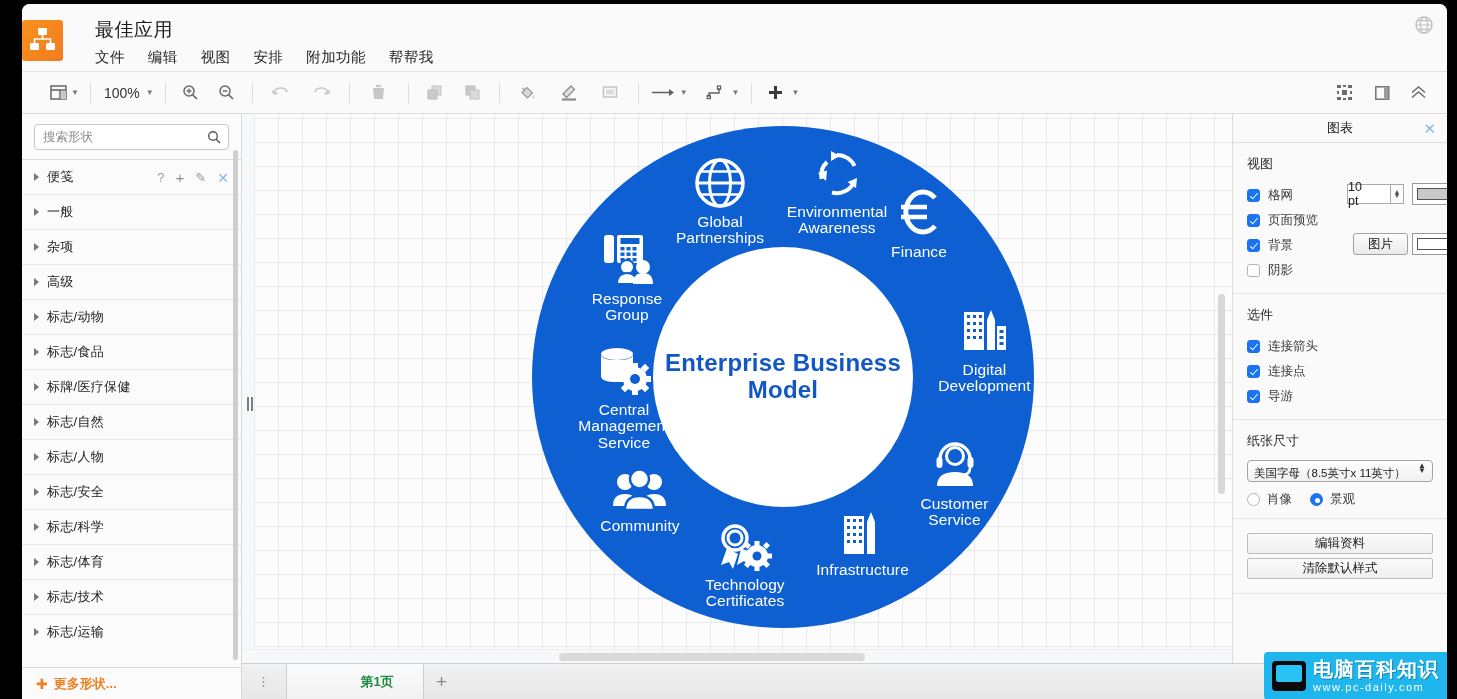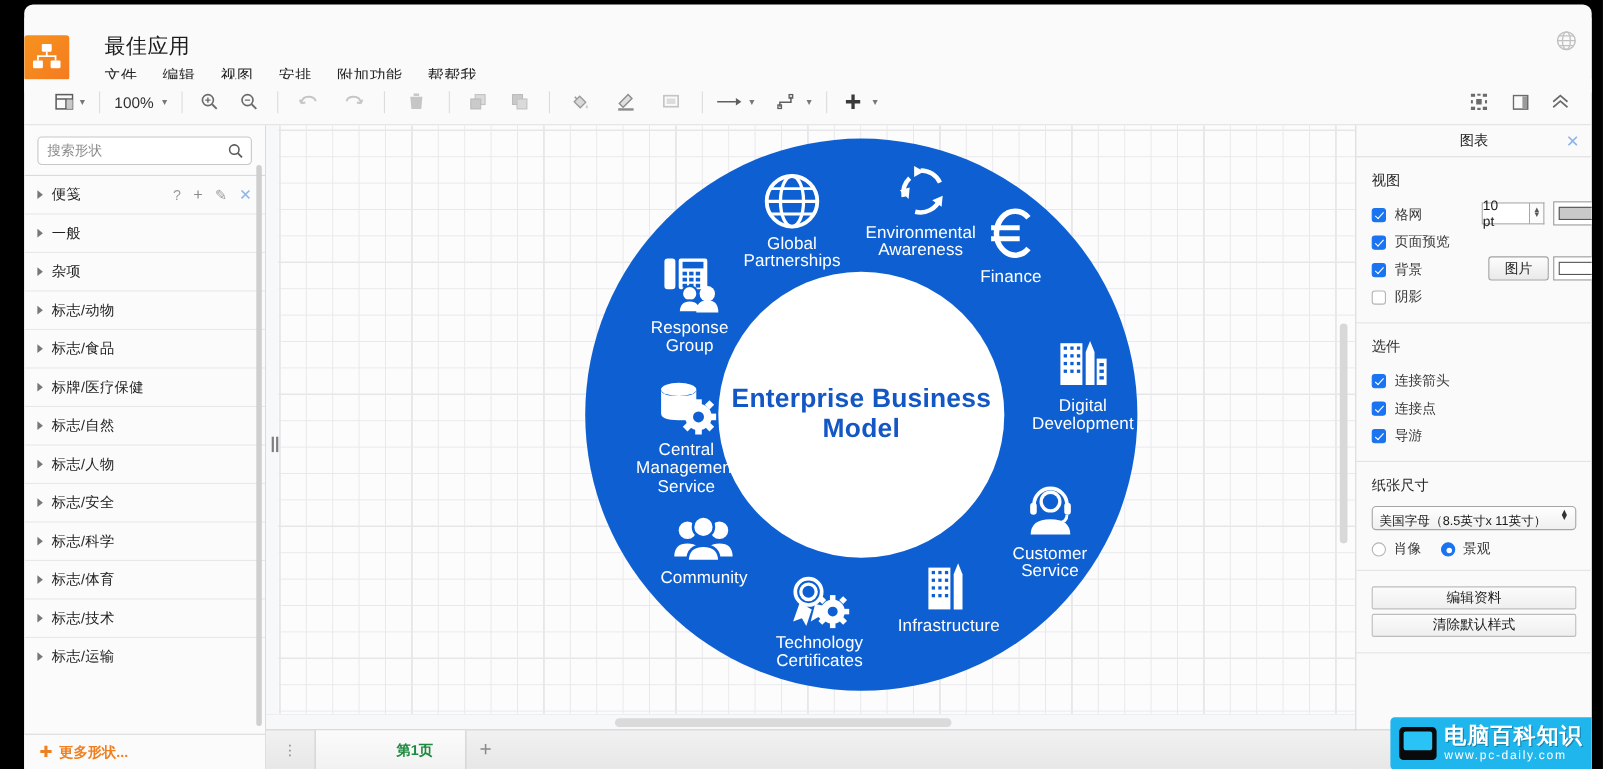--- a/index.html
+++ b/index.html
@@ -20,21 +20,21 @@
     width: 1425px; height: 695px;
     background: #fafafa;
     border-top-left-radius: 8px;
     border-top-right-radius: 8px;
     overflow: hidden;
     box-shadow: 0 0 6px rgba(0,0,0,.35);
   }
 
   
   .titlebar {
-    position: absolute; left: 0; top: 12px;
+    position: absolute; left: 0; top: 0;
     width: 1425px; height: 68px;
     background: #fafafa;
     border-bottom: 1px solid #e2e2e2;
   }
   .applogo {
     position: absolute; left: 0px; top: 16px;
     width: 41px; height: 41px;
     background: linear-gradient(135deg,#f7921e 0%,#f47b20 100%);
     border-radius: 3px;
   }
@@ -554,20 +554,24 @@
           <span class="xmark">✕</span>
         </span>
       </div>
       <div class="shaperow">
         <span class="tri"></span>
         <span class="lbl">一般</span>
       </div>
       <div class="shaperow">
         <span class="tri"></span>
         <span class="lbl">杂项</span>
+      </div>
+      <div class="shaperow">
+        <span class="tri"></span>
+        <span class="lbl">高级</span>
       </div>
       <div class="shaperow">
         <span class="tri"></span>
         <span class="lbl">标志/动物</span>
       </div>
       <div class="shaperow">
         <span class="tri"></span>
         <span class="lbl">标志/食品</span>
       </div>
       <div class="shaperow">

